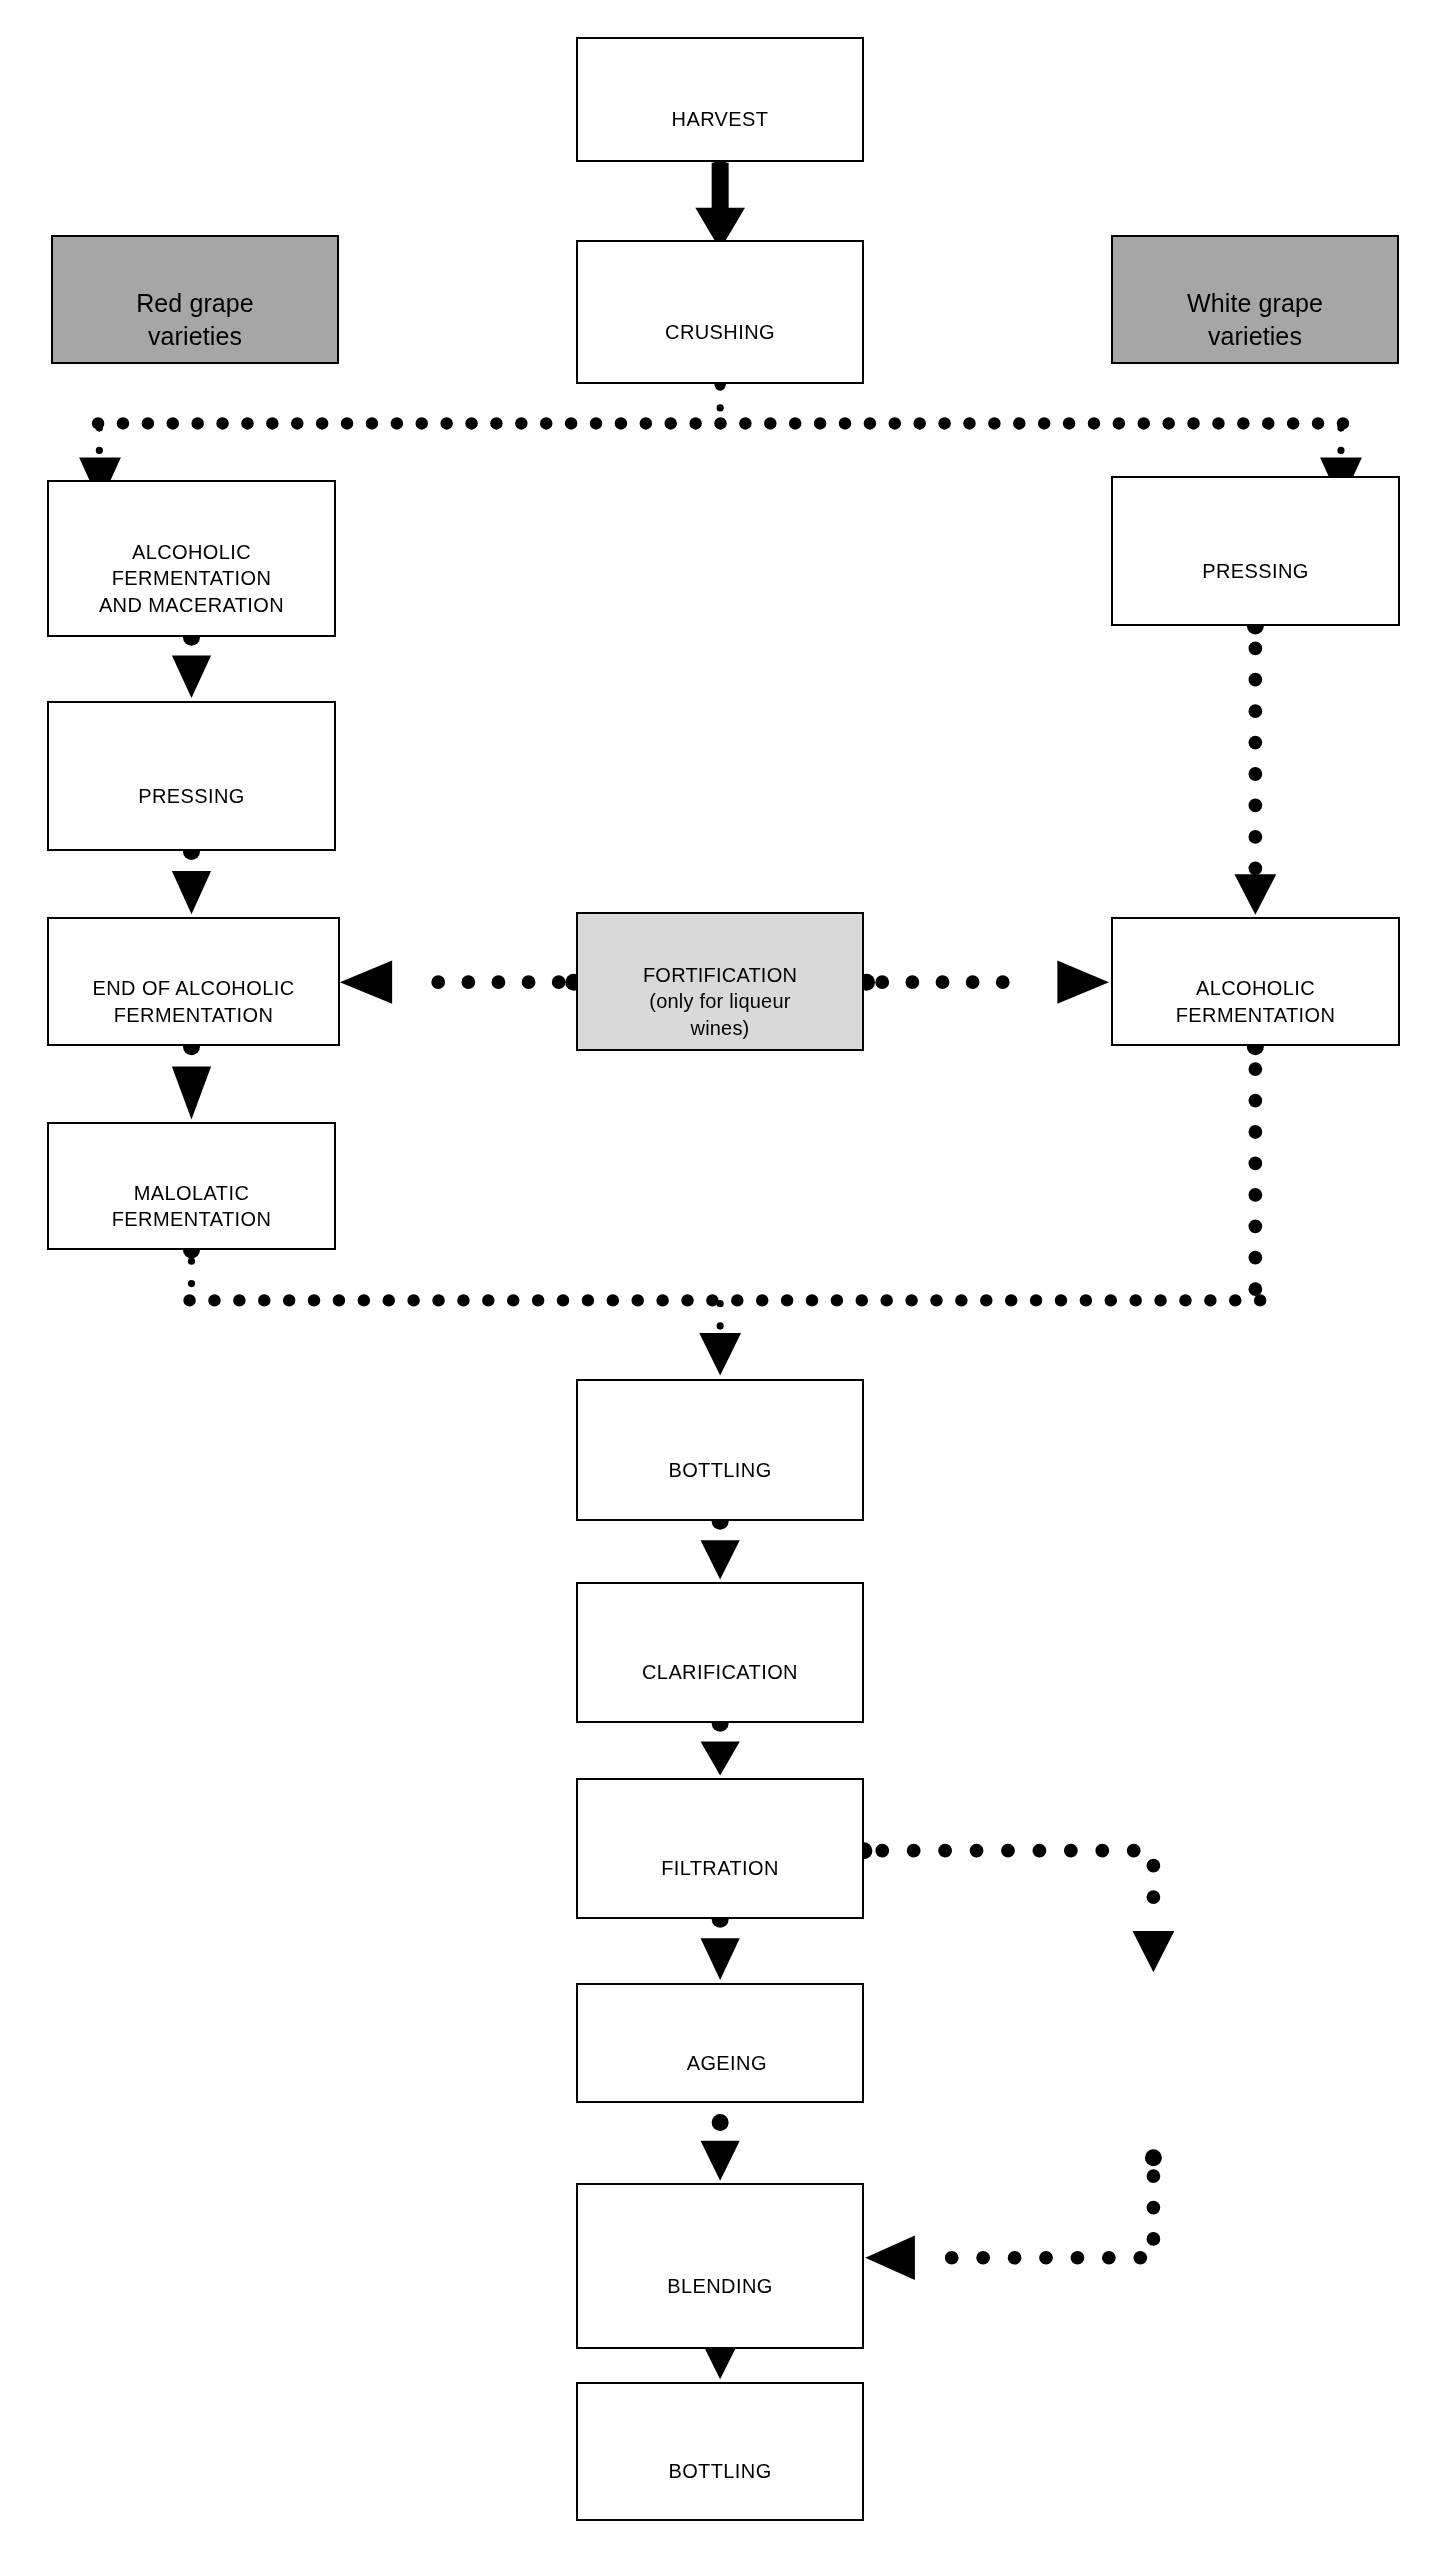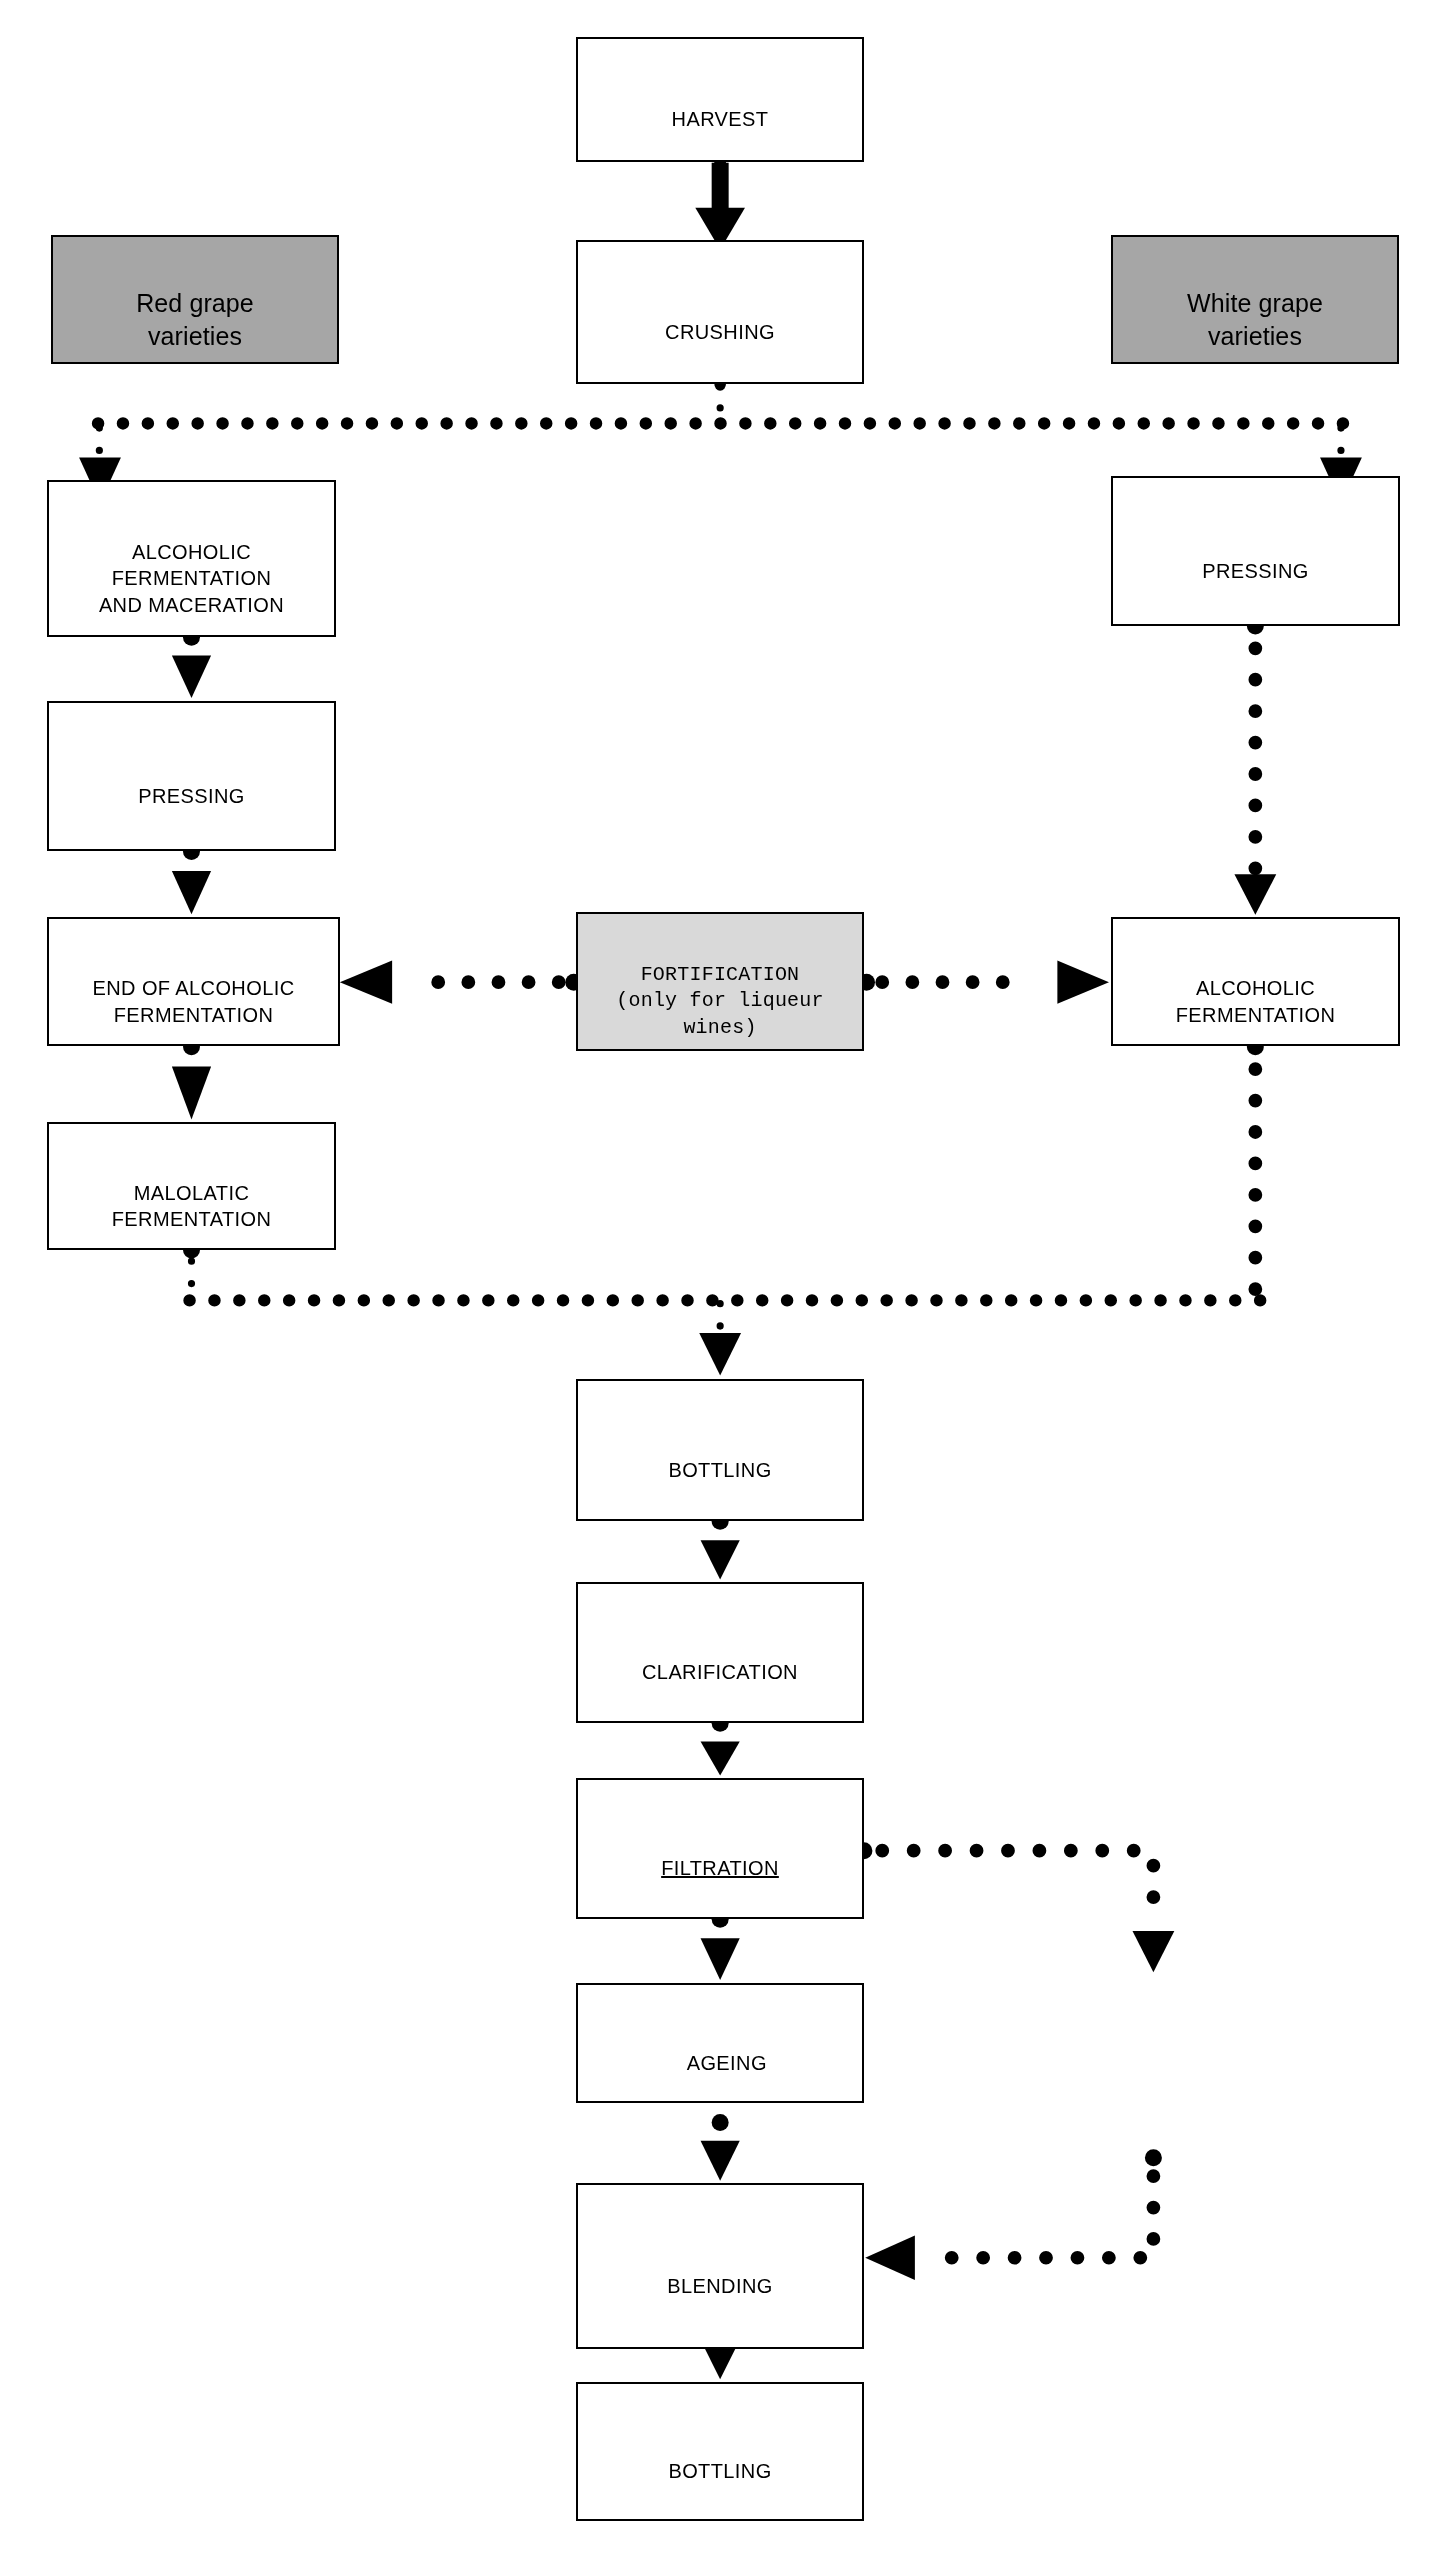--- a/index.html
+++ b/index.html
@@ -30,21 +30,21 @@
     line-height: 1.32;
     padding: 2.6px 6.5px;
   }
   .node .lbl {
     display: block;
     white-space: pre-line;
     margin-top: 40px;
   }
   .node.upper { font-size: 20px; letter-spacing: 0.4px; }
   .node.sentence { font-size: 25px; letter-spacing: 0.1px; }
-  .node.mixed { font-size: 20px; letter-spacing: 0.2px; font-family: Liberation Mono, monospace; }
+  .node.mixed { font-size: 20px; letter-spacing: 0.2px; }
   .node.grey-dark { background: #a6a6a6; }
   .node.grey-light { background: #d9d9d9; }
 
   
   #edges {
     position: absolute;
     left: 0;
     top: 0;
     width: 1439px;
     height: 2576px;
@@ -218,21 +218,21 @@
   </div>
 
   <div class="node upper" style="left:576px;top:1379px;width:288px;height:142px;">
     <span class="lbl">BOTTLING</span>
   </div>
 
   <div class="node upper" style="left:576px;top:1582px;width:288px;height:141px;">
     <span class="lbl">CLARIFICATION</span>
   </div>
 
-  <div class="node upper" style="left:576px;top:1778px;width:288px;height:141px;text-decoration:underline;">
+  <div class="node upper" style="left:576px;top:1778px;width:288px;height:141px;">
     <span class="lbl">FILTRATION</span>
   </div>
 
   <div class="node upper" style="left:576px;top:1983px;width:288px;height:120px;padding-left:20px;">
     <span class="lbl">AGEING</span>
   </div>
 
 
   <div class="node upper" style="left:576px;top:2183px;width:288px;height:166px;">
     <span class="lbl">BLENDING</span>

